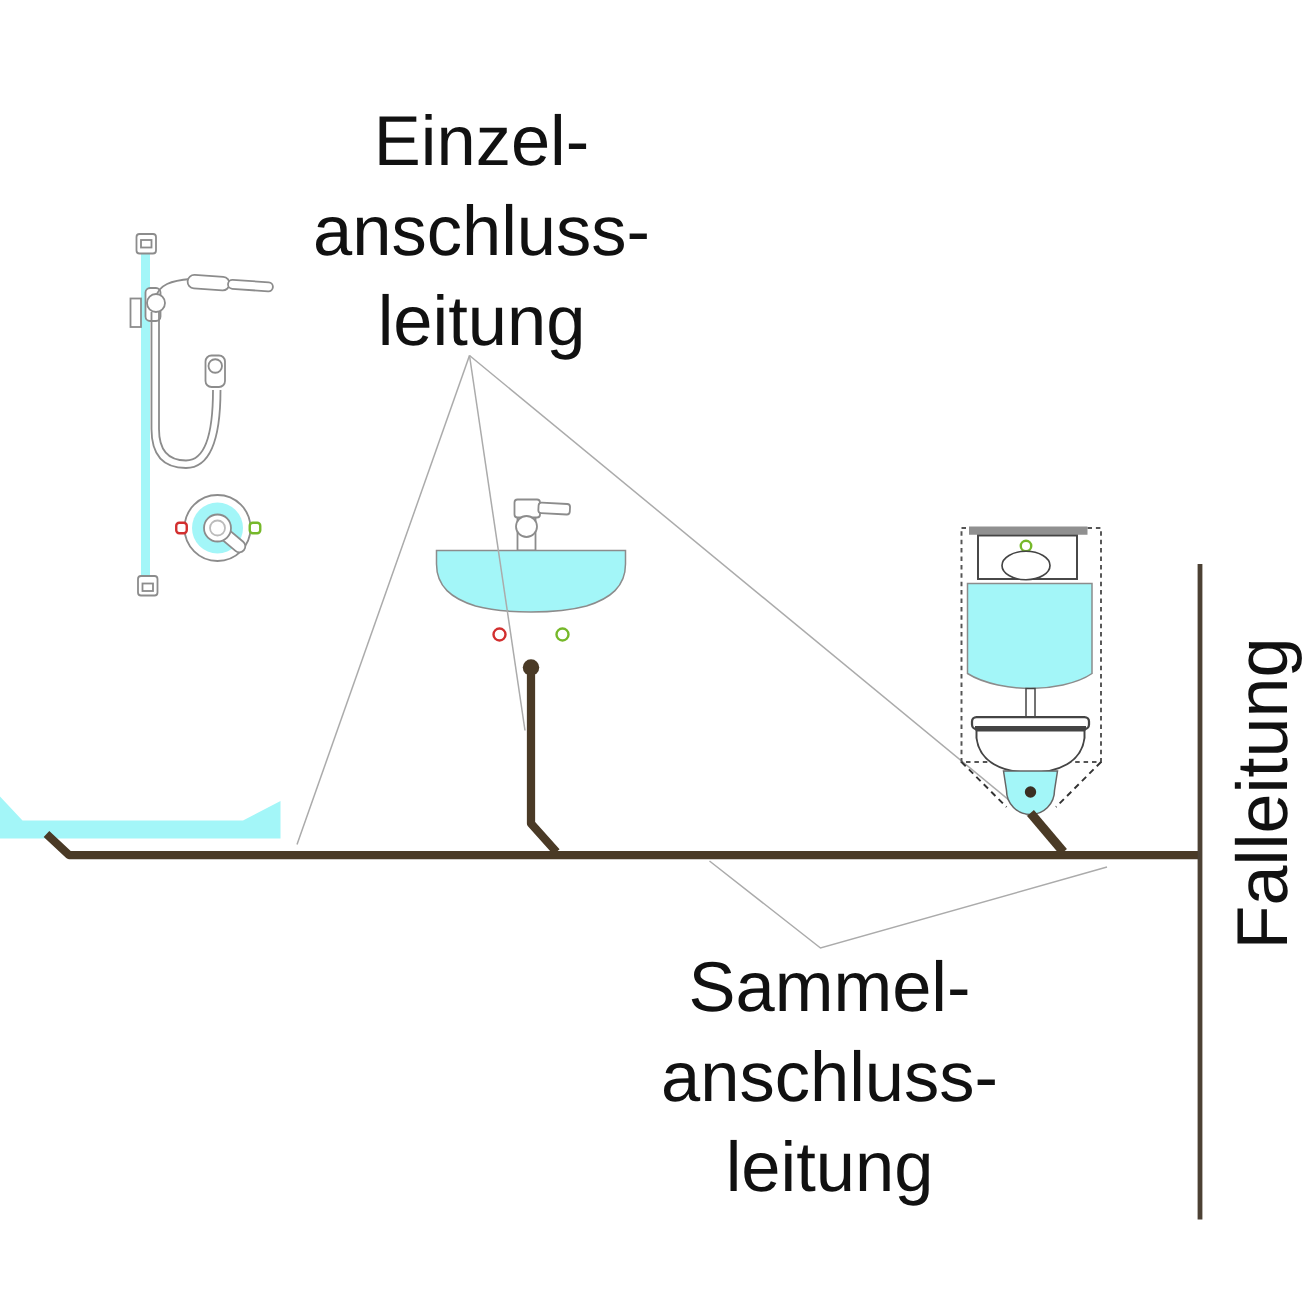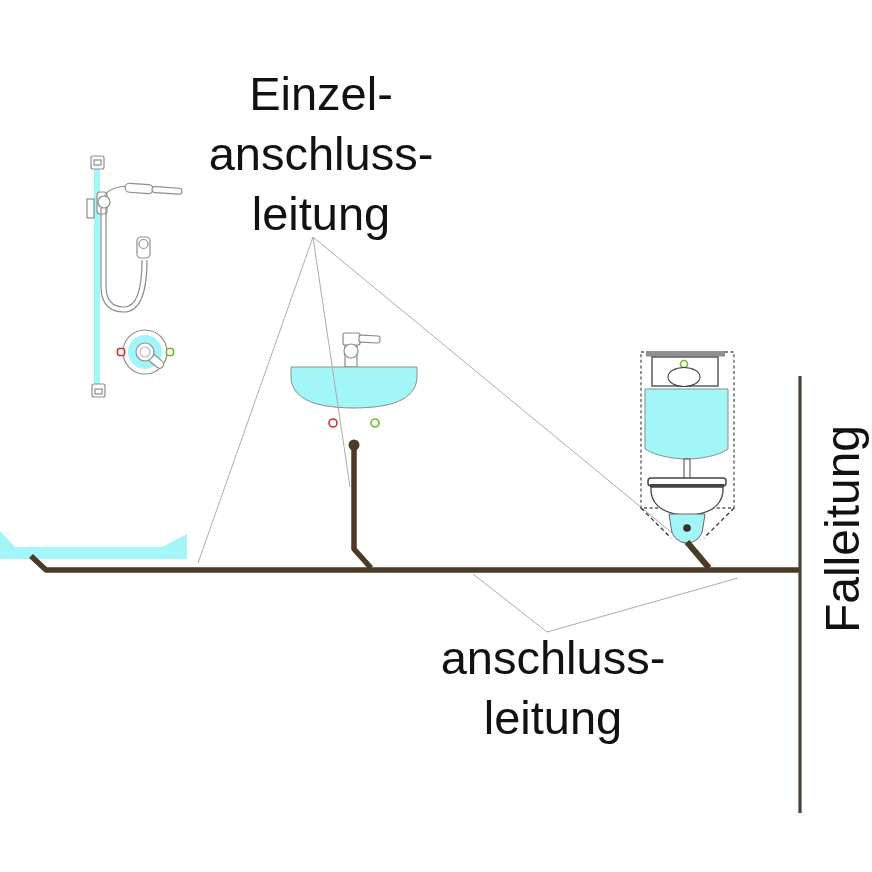--- a/index.html
+++ b/index.html
@@ -146,18 +146,19 @@
     </g>
   </svg>
 
   <div class="label label-einzel">
     <div>Einzel-</div>
     <div>anschluss-</div>
     <div>leitung</div>
   </div>
 
   <div class="label label-sammel">
+    <div>Sammel-</div>
     <div>anschluss-</div>
     <div>leitung</div>
   </div>
 
   <div class="label label-fall">Falleitung</div>
 </div>
 
 </body></html>

